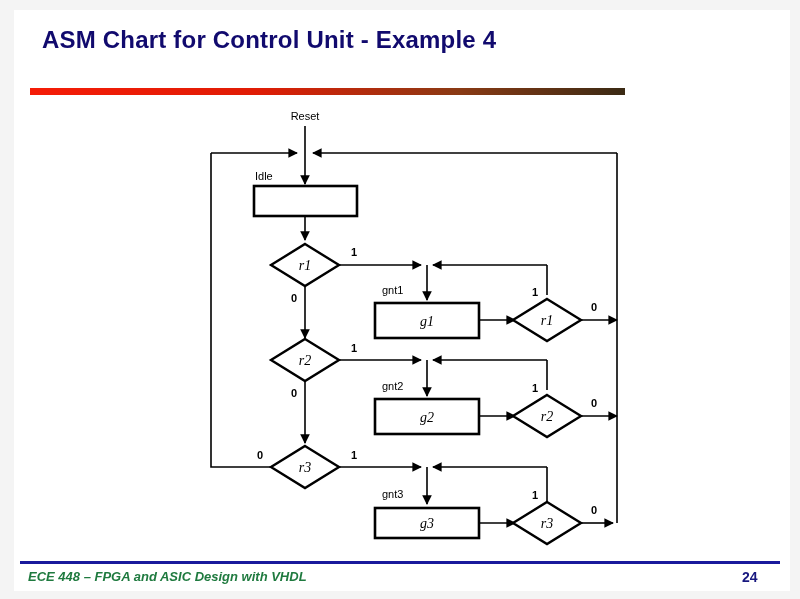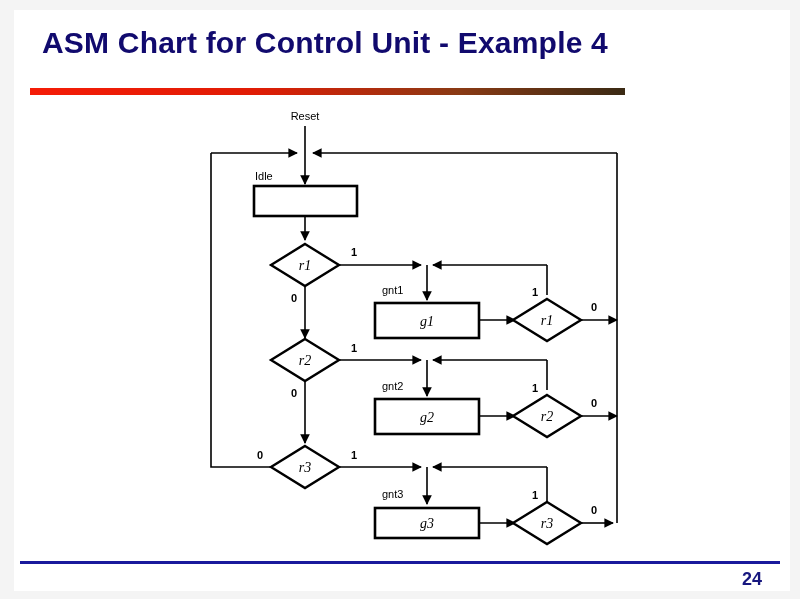--- a/index.html
+++ b/index.html
@@ -28,21 +28,21 @@
   #page-edge-top    { left: 0; top: 0; width: 800px; height: 10px; }
   #page-edge-bottom { left: 0; bottom: 0; width: 800px; height: 8px; }
   #page-edge-left   { left: 0; top: 0; width: 14px; height: 599px; }
   #page-edge-right  { right: 0; top: 0; width: 10px; height: 599px; }
 
   #slide-title {
     position: absolute;
     left: 42px;
     top: 26px;
     width: 720px;
-    font-size: 30px;
+    font-size: 24px;
     font-weight: bold;
     color: #110a6e;
     letter-spacing: 0.2px;
     white-space: nowrap;
   }
   #title-rule {
     position: absolute;
     left: 30px;
     top: 88px;
     width: 595px;
@@ -65,21 +65,21 @@
     font-size: 13px;
     font-style: italic;
     font-weight: bold;
     color: #1f7a3f;
     white-space: nowrap;
   }
   #footer-page {
     position: absolute;
     left: 742px;
     top: 569px;
-    font-size: 18px;
+    font-size: 14px;
     font-weight: bold;
     color: #17177f;
   }
 
   #asm-canvas {
     position: absolute;
     left: 0;
     top: 100px;
     width: 800px;
     height: 455px;
@@ -227,15 +227,16 @@
       <text class="asm-label-bold" x="525" y="399">1</text>
       <text class="asm-label-bold" x="584" y="414">0</text>
 
       <path class="asm-line" d="M 574 423 L 606 423" marker-end="url(#arrow)"></path>
 
       <path class="asm-line" d="M 610 423 L 610 53"></path>
     </svg>
   </div>
 
   <div id="footer-rule"></div>
+  <div id="footer-text">ECE 448 – FPGA and ASIC Design with VHDL</div>
   <div id="footer-page">24</div>
 
 </div>
 
 </body></html>

